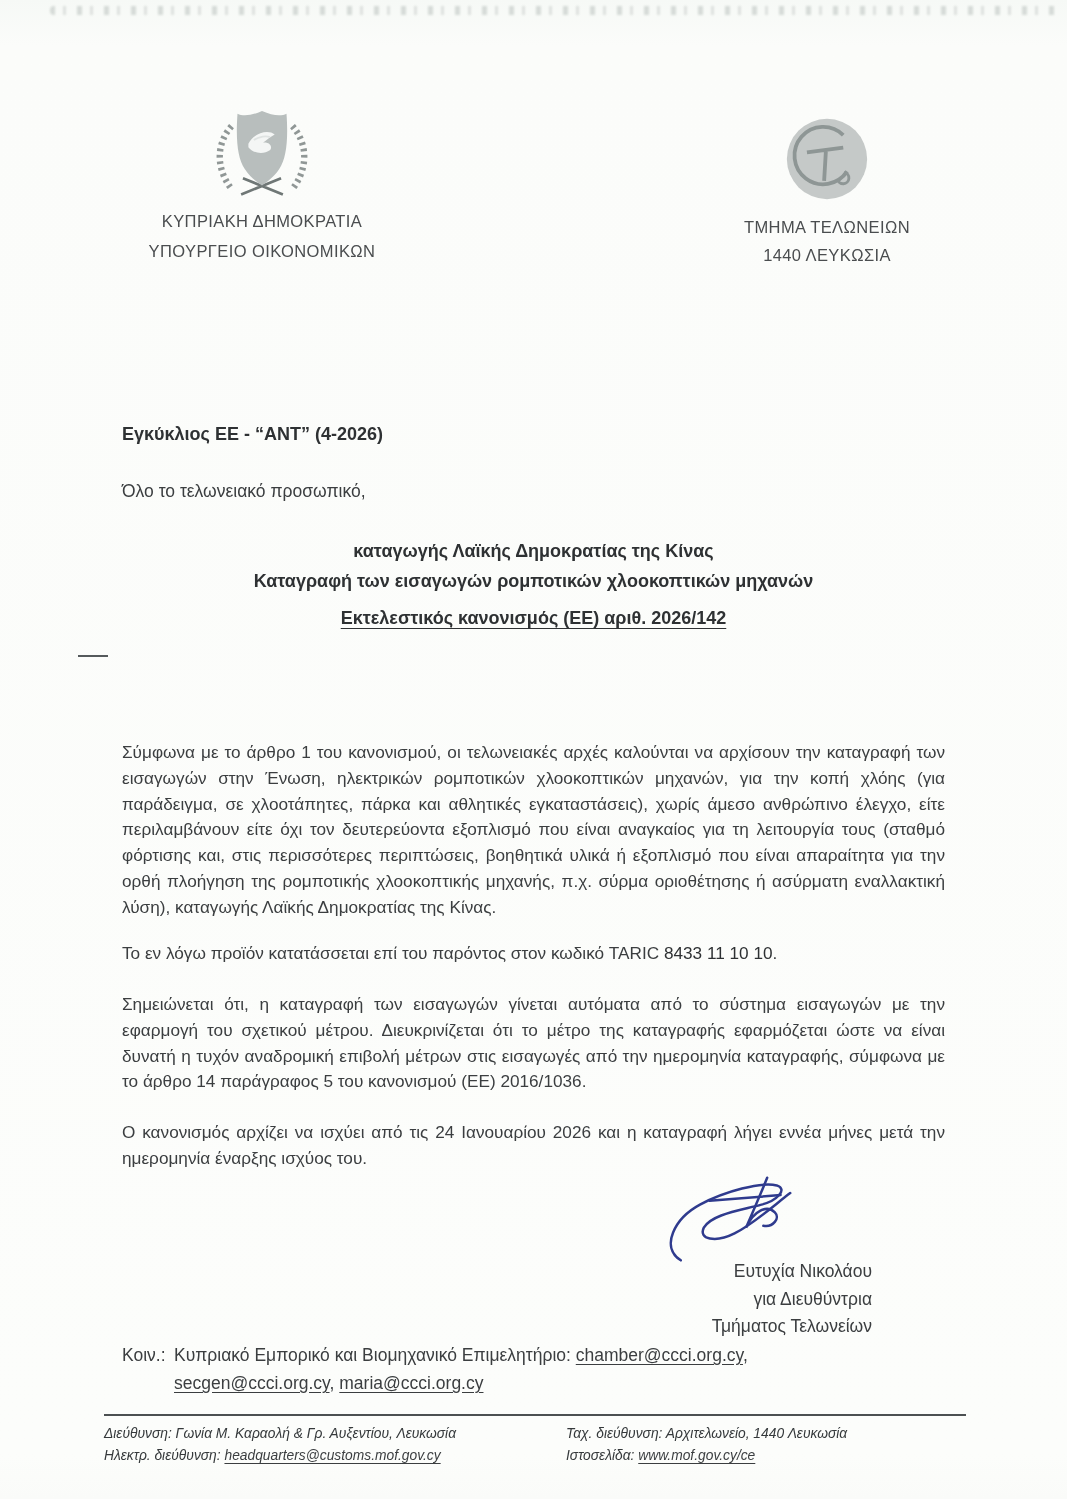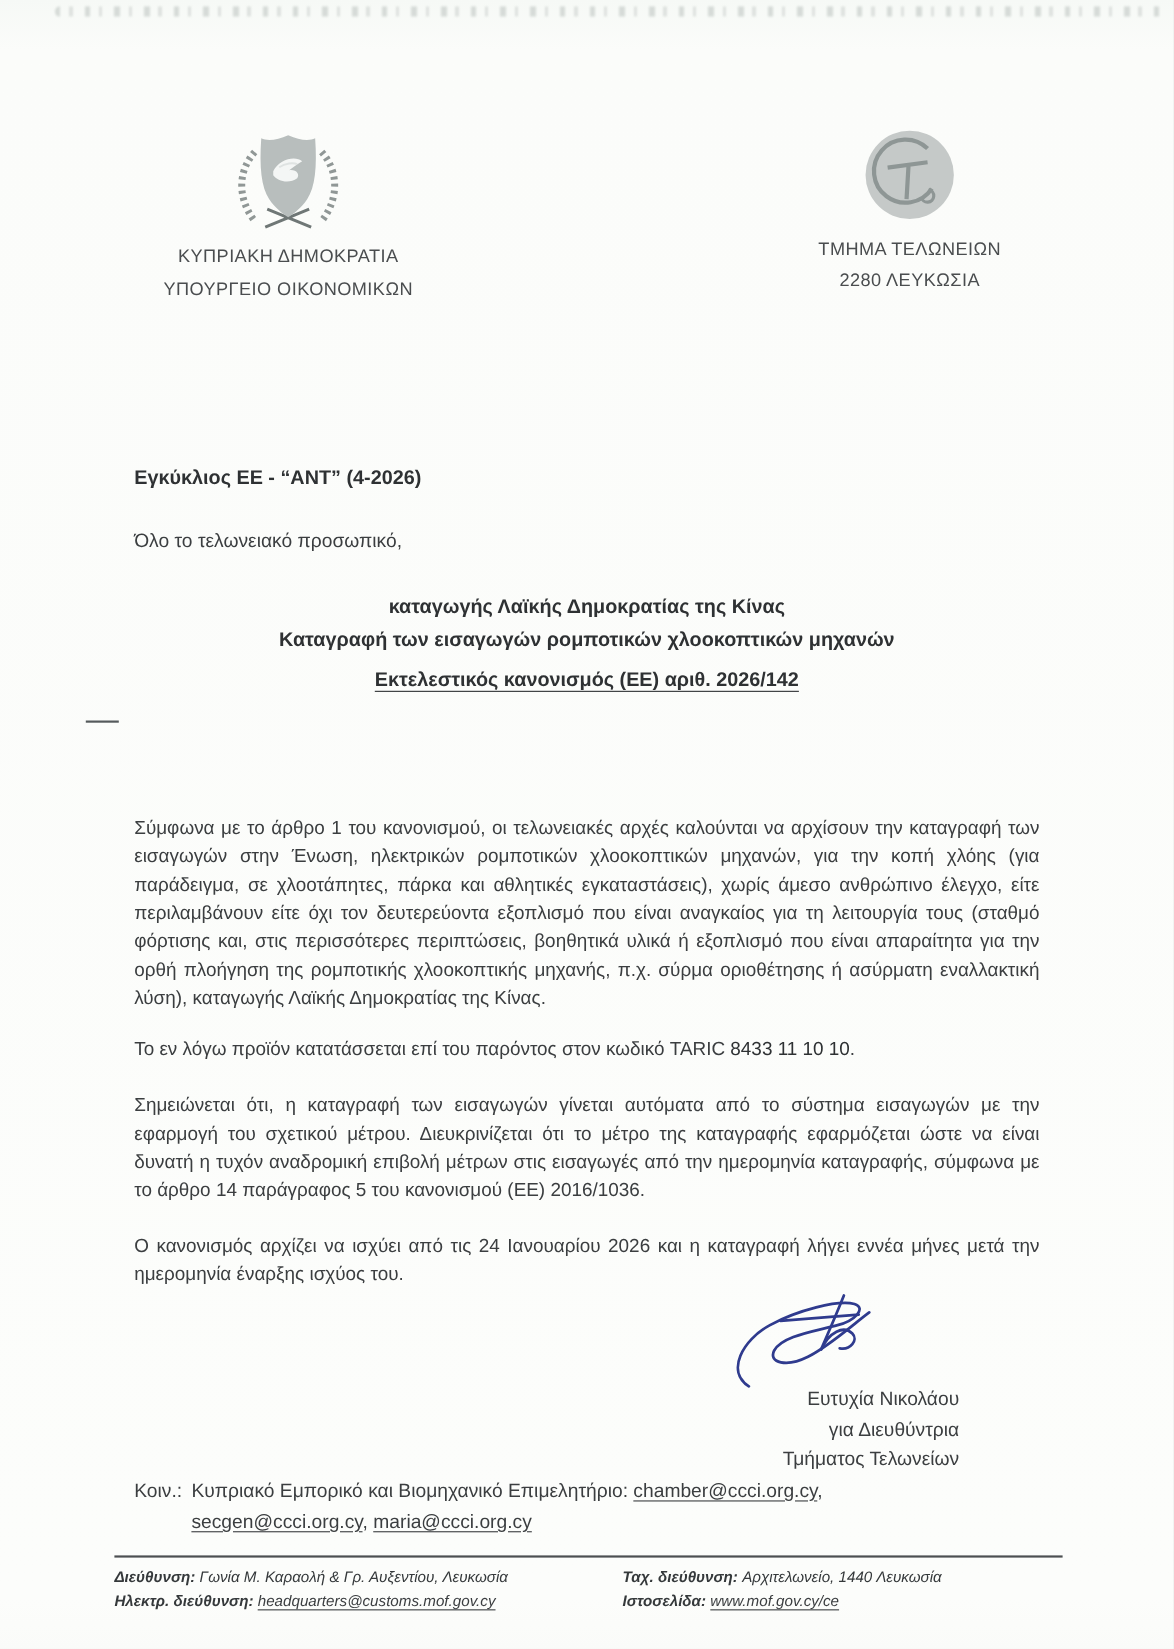--- a/index.html
+++ b/index.html
@@ -9,21 +9,21 @@
     background:linear-gradient(180deg,#f6f9f6 0%, #fbfcfa 3%, #fcfdfb 97%, #fafbf9 100%);
     font-family:"Liberation Sans", sans-serif;
     color:#3b3e40; overflow:hidden;
   }
   .scan-noise {
     position:absolute; top:6px; left:50px; right:10px; height:9px;
     background:repeating-linear-gradient(90deg, rgba(130,142,136,.28) 0 5px, rgba(130,142,136,0) 5px 13px, rgba(110,120,115,.18) 13px 16px, rgba(130,142,136,0) 16px 27px);
     filter:blur(1.2px); border-radius:4px;
   }
   
-  .header-left { position:absolute; top:112px; left:128px; width:268px; text-align:center; }
+  .header-left { position:absolute; top:100px; left:128px; width:268px; text-align:center; }
   .header-right { position:absolute; top:116px; left:712px; width:230px; text-align:center; }
   .gov-line { font-size:16.5px; letter-spacing:.4px; color:#4a4d4f; }
   .header-left .gov-line + .gov-line { margin-top:11px; }
   .header-right .gov-line { margin-top:9px; }
   .emblem { display:block; margin:0 auto 12px auto; }
   .customs-logo { display:block; margin:0 auto 16px auto; }
   
   .ref { position:absolute; top:303px; left:122px; width:823px; font-size:17.5px; line-height:26px; }
   .ref .date { position:absolute; top:1px; right:28px; }
   a.doclink, .u { color:#3b3e40; text-decoration:underline; text-underline-offset:3px; }
@@ -45,21 +45,21 @@
   .sig-block { position:absolute; top:1172px; left:598px; width:274px; text-align:right; font-size:17.5px; line-height:27.5px; }
   .sig-svg { display:block; margin:0 auto -10px auto; }
   
   .cc { position:absolute; top:1341px; left:122px; width:823px; font-size:17.5px; line-height:28px; }
   .cc-label { display:inline-block; width:52px; }
   .cc-line2 { margin-left:52px; }
   
   .footer { position:absolute; top:1414px; left:104px; width:862px; border-top:2.2px solid #4c5052; padding-top:7px; display:flex; font-size:13.8px; line-height:22px; font-style:italic; color:#35393b; }
   .footer .col-left { width:462px; }
   .footer .col-right { flex:1; }
-  .flabel { font-weight:bold; }
+  .flabel { font-weight:normal; }
 </style>
 </head>
 <body>
 
 <div class="page">
 
   <div class="scan-noise"></div>
 
   <div class="header-left">
     <svg class="emblem" width="118" height="100" viewBox="0 0 130 110">
@@ -75,21 +75,21 @@
   </div>
 
   <div class="header-right">
     <svg class="customs-logo" width="86" height="86" viewBox="0 0 90 90">
       <circle cx="45" cy="45" r="42" fill="#c5c9c8"></circle>
       <path d="M62 20 A30 30 0 1 0 66 58" fill="none" stroke="#8e9695" stroke-width="4"></path>
       <path d="M24 38 L62 33 M44 34 L42 68" fill="none" stroke="#8e9695" stroke-width="4"></path>
       <path d="M56 66 A6 6 0 1 0 63 59" fill="none" stroke="#8e9695" stroke-width="3"></path>
     </svg>
     <div class="gov-line">ΤΜΗΜΑ ΤΕΛΩΝΕΙΩΝ</div>
-    <div class="gov-line">2280 ΛΕΥΚΩΣΙΑ</div>
+    <div class="gov-line">1440 ΛΕΥΚΩΣΙΑ</div>
   </div>
 
 
   <div class="circular">Εγκύκλιος ΕΕ - “ΑΝΤ” (4-2026)</div>
   <div class="salutation">Όλο το τελωνειακό προσωπικό,</div>
 
   <div class="title-block">
     <div>καταγωγής Λαϊκής Δημοκρατίας της Κίνας</div>
     <div>Καταγραφή των εισαγωγών ρομποτικών χλοοκοπτικών μηχανών</div>
     <div class="title-reg">Εκτελεστικός κανονισμός (ΕΕ) αριθ. 2026/142</div>

